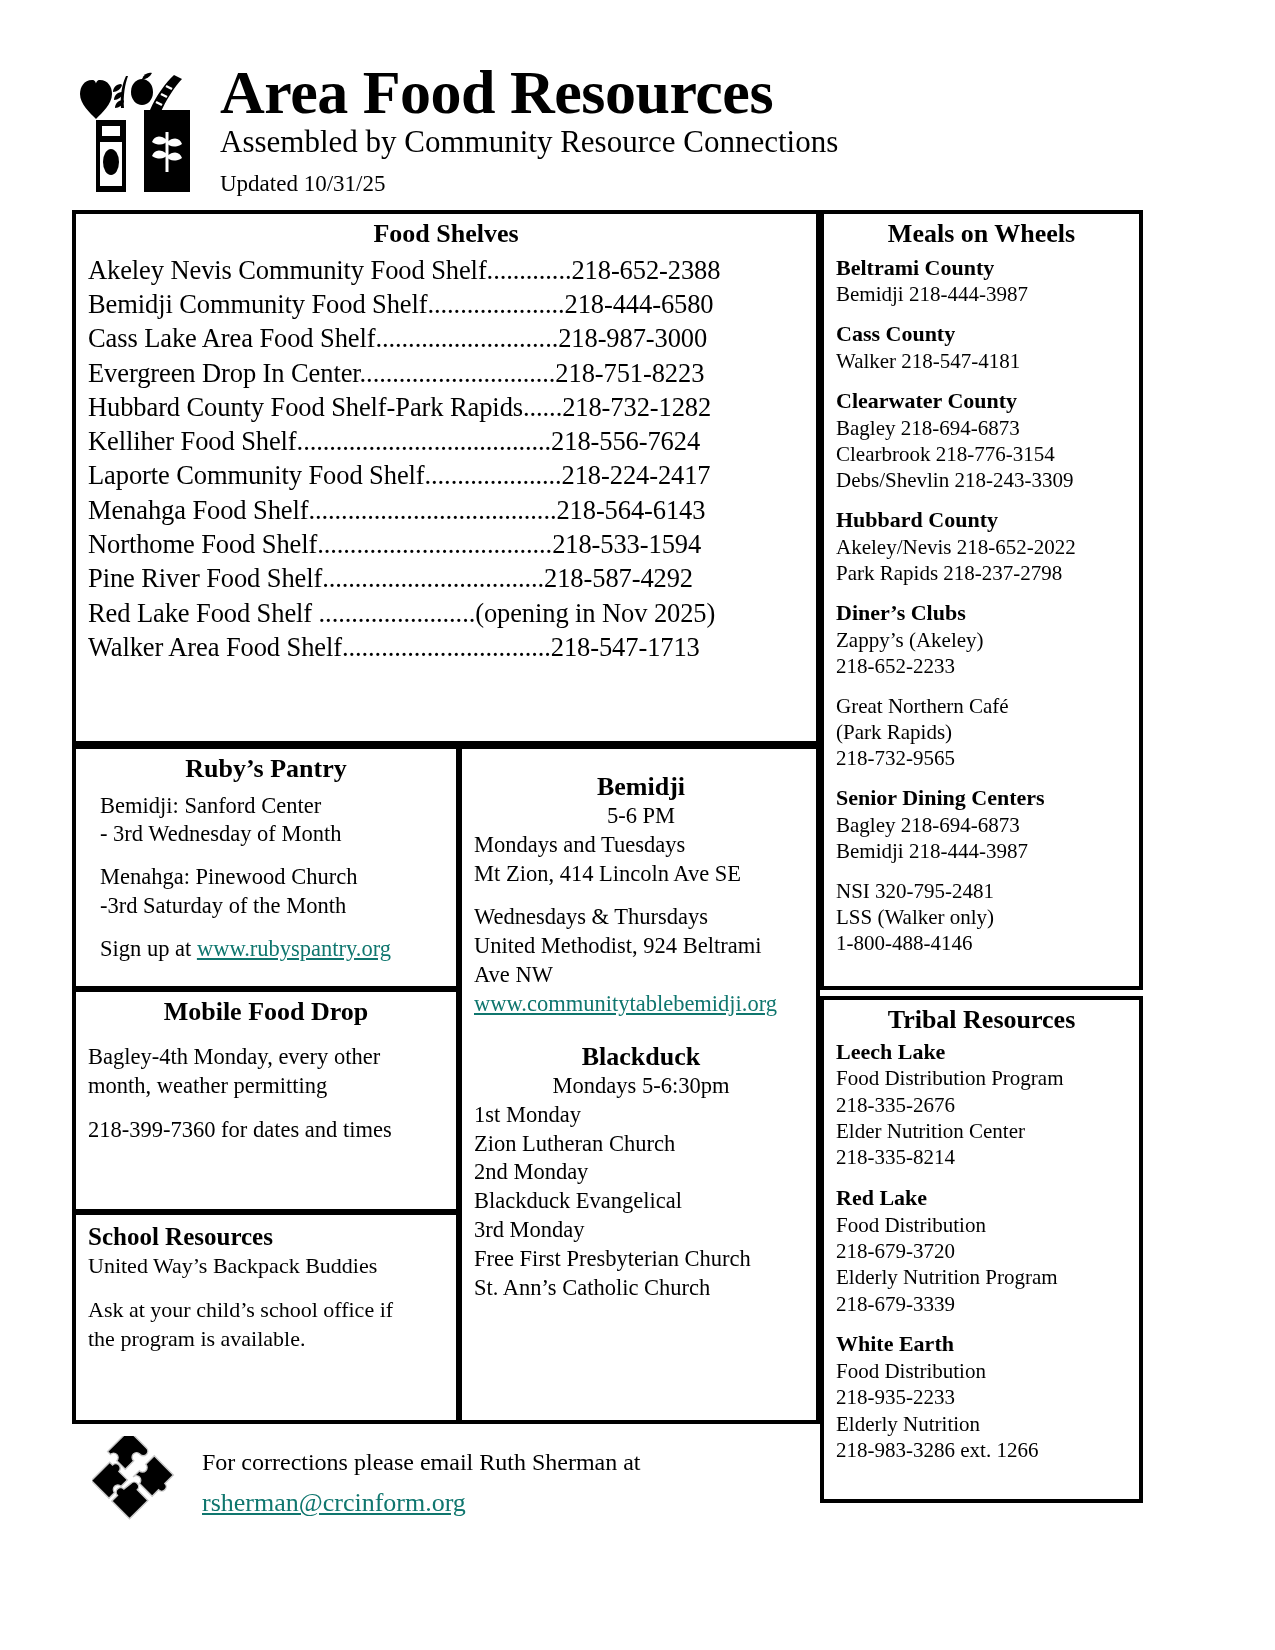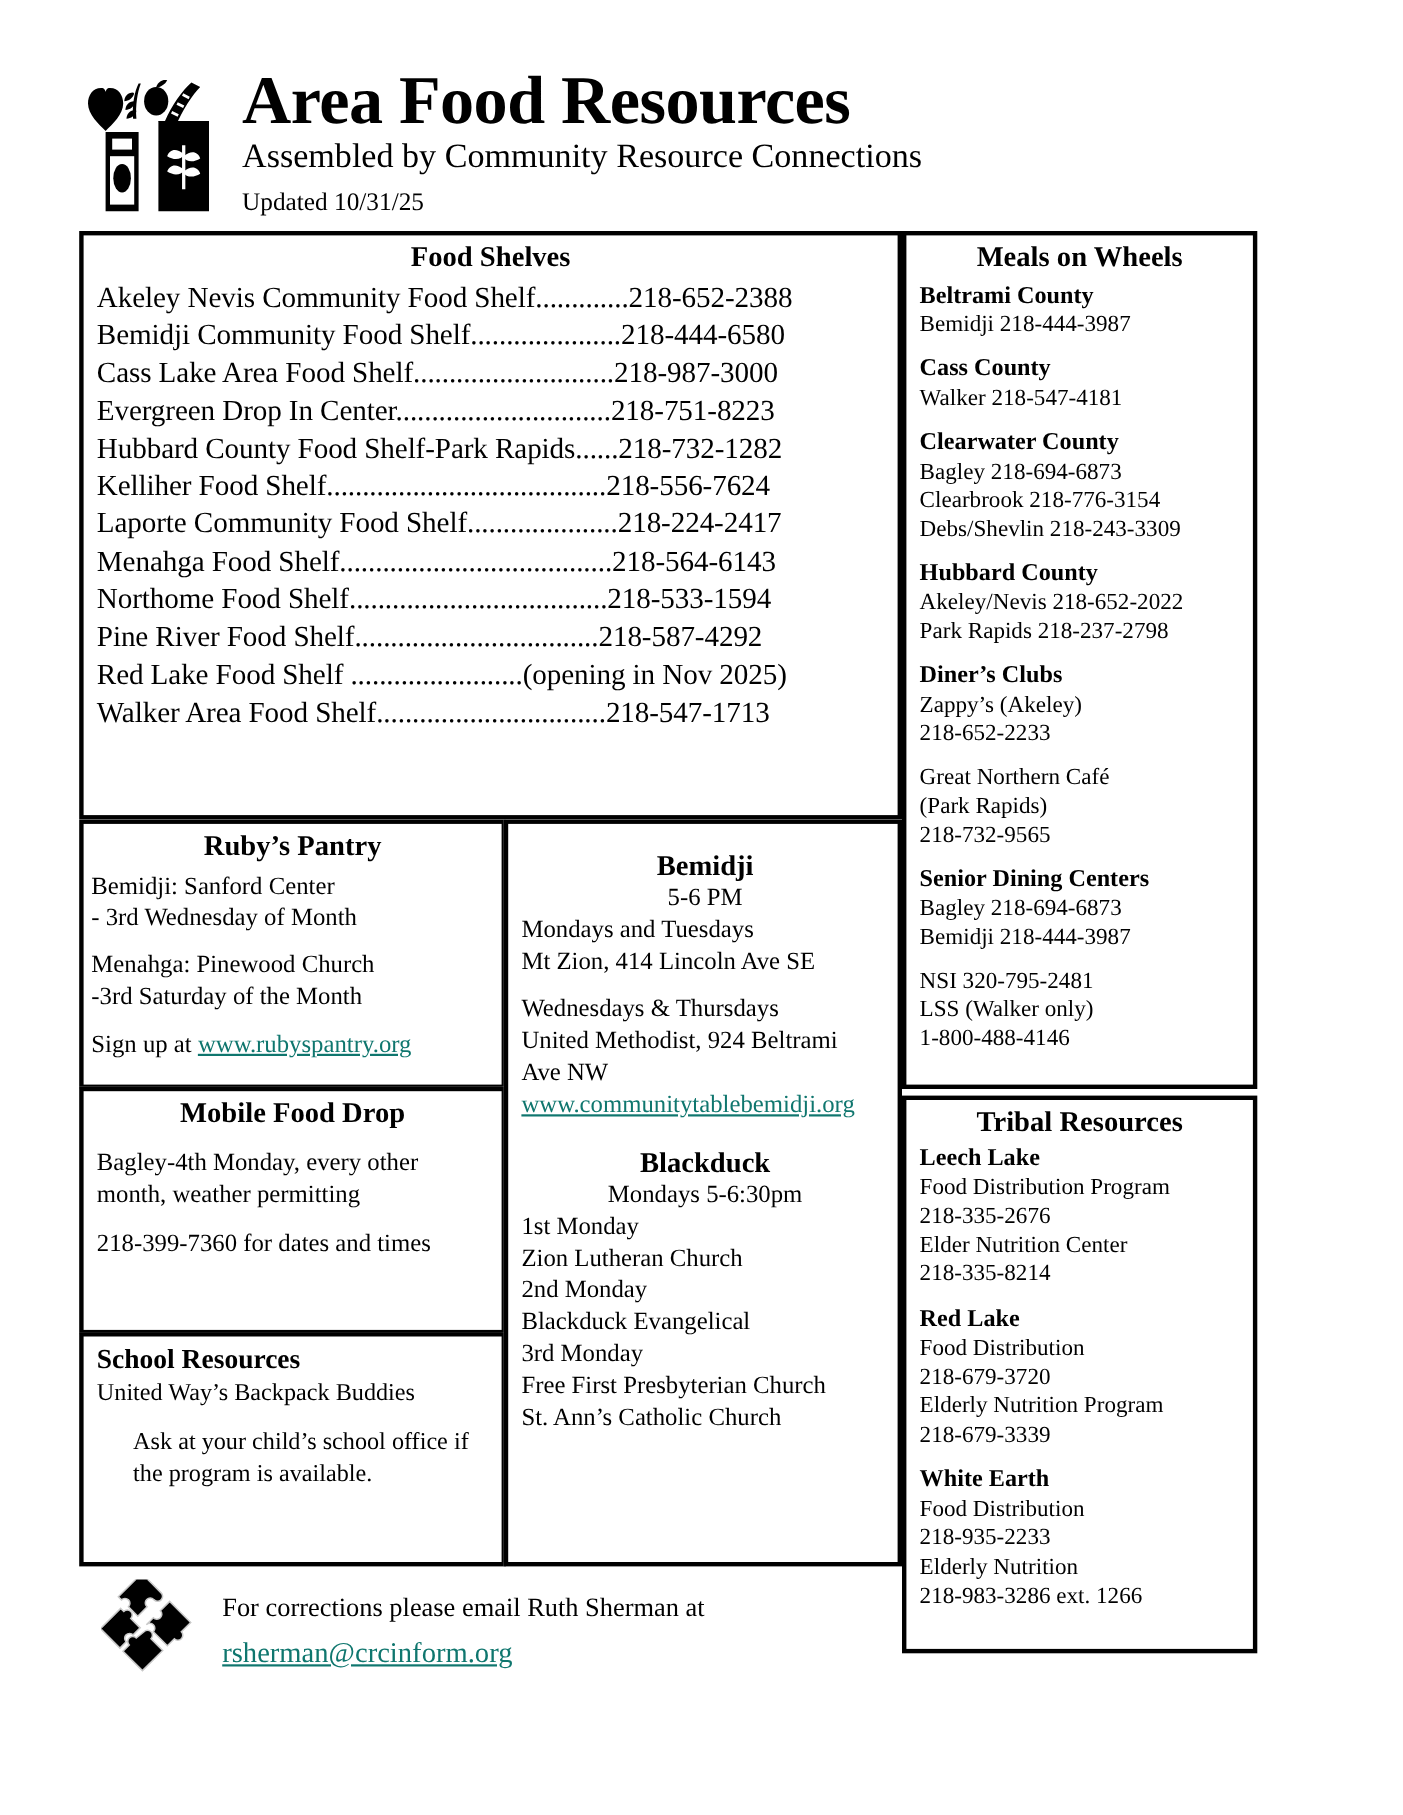--- a/index.html
+++ b/index.html
@@ -69,34 +69,34 @@
   .fs-list { padding: 2px 10px 0 12px; }
   .fs-row {
     font-size: 26.5px;
     line-height: 1.295;
     white-space: nowrap;
     letter-spacing: -0.1px;
   }
 
   
   #rubys-pantry { left: 72px; top: 745px; width: 388px; height: 245px; }
-  .rp-body { padding: 0 10px 0 7px; font-size: 22.5px; line-height: 1.28; }
+  .rp-body { padding: 0 10px 0 24px; font-size: 22.5px; line-height: 1.28; }
   .rp-para { margin-top: 14px; }
   .rp-para:first-child { margin-top: 8px; }
 
   
   #mobile-food-drop { left: 72px; top: 988px; width: 388px; height: 225px; }
   .mfd-body { padding: 0 8px 0 12px; font-size: 22.5px; line-height: 1.3; }
   .mfd-para { margin-top: 15px; }
 
   
   #school-resources { left: 72px; top: 1211px; width: 388px; height: 213px; }
   .sr-body { padding: 8px 10px 0 12px; font-size: 22px; line-height: 1.3; }
   .sr-head { font-weight: bold; font-size: 25px; line-height: 1.15; }
-  .sr-para { margin-top: 16px; margin-left: 33px; }
+  .sr-para { margin-top: 16px; }
 
   
   #community-meals { left: 458px; top: 745px; width: 362px; height: 679px; }
   .cm-body { padding: 0 8px 0 12px; font-size: 22.5px; line-height: 1.285; }
   .cm-sub {
     text-align: center;
     font-weight: bold;
     font-size: 26px;
     margin-top: 22px;
     line-height: 1.2;

